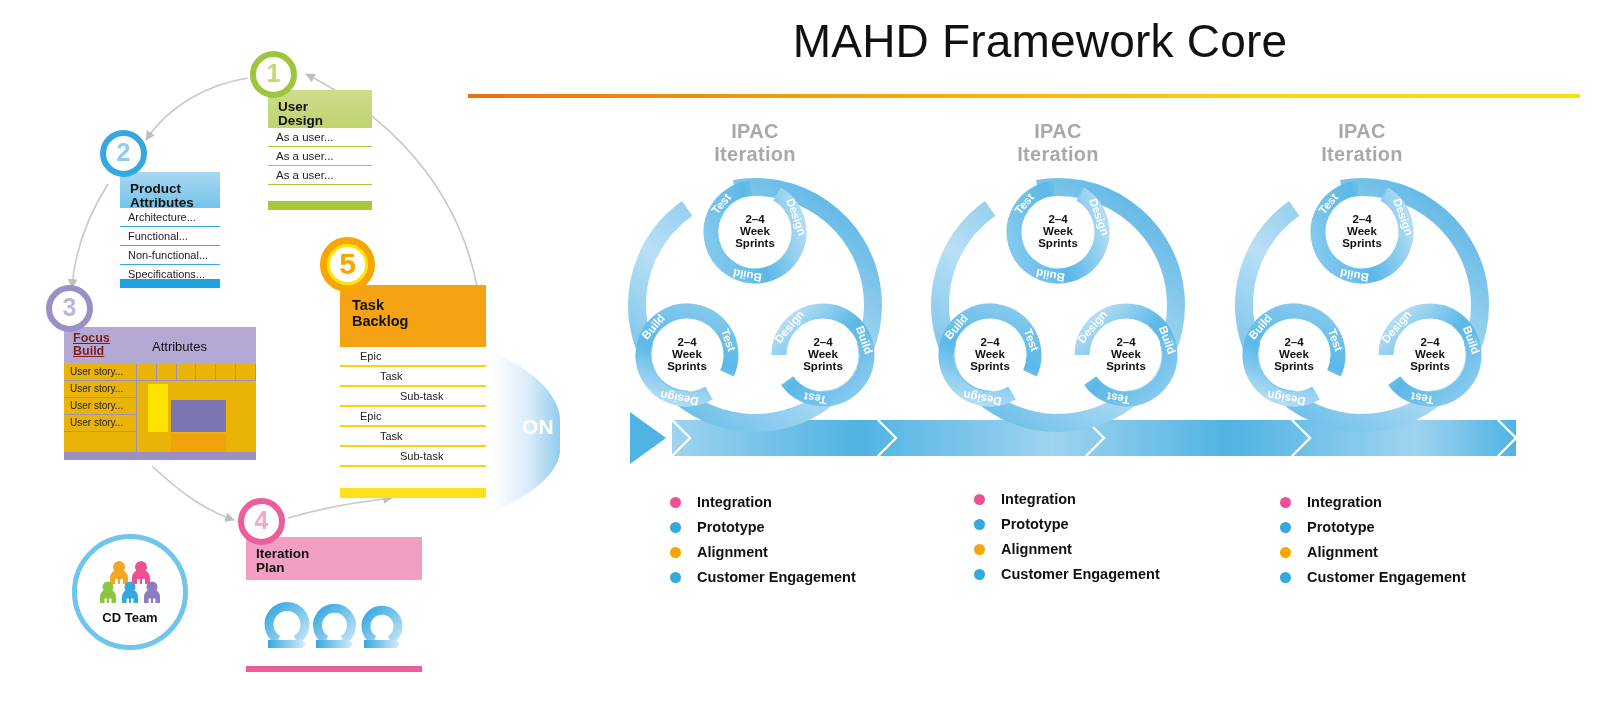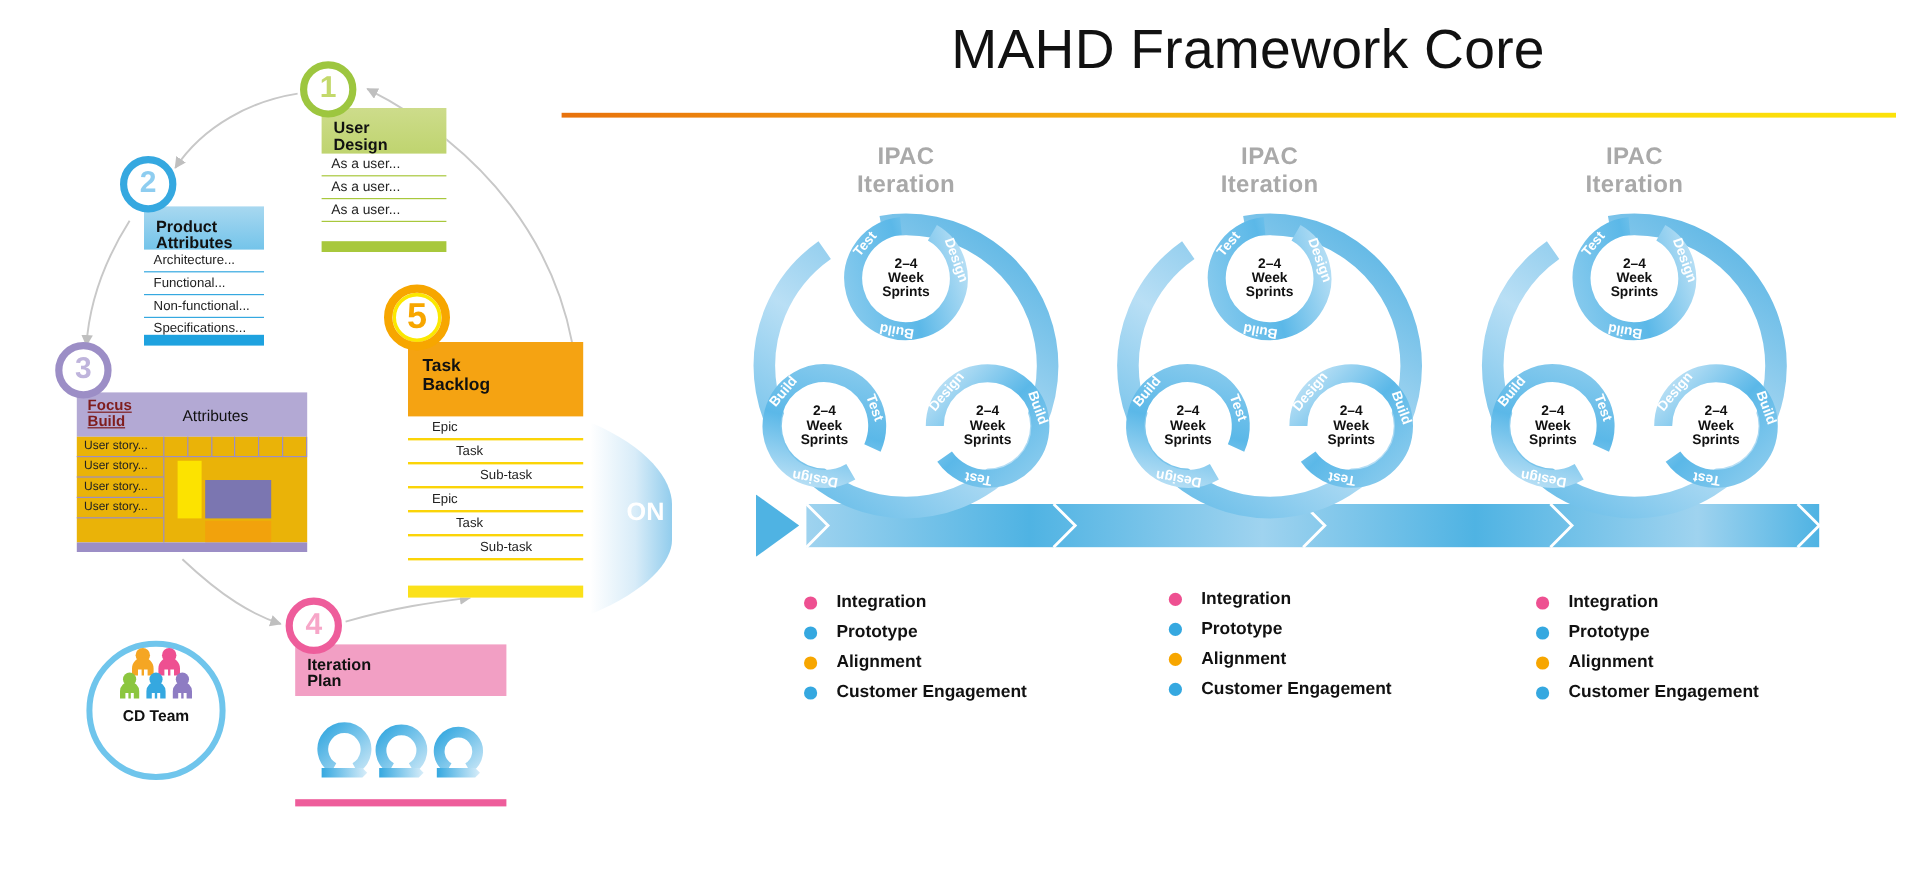--- a/index.html
+++ b/index.html
@@ -130,21 +130,21 @@
   #card-task-backlog .lv1 { padding-left: 40px; }
   #card-task-backlog .lv2 { padding-left: 60px; }
   #card-task-backlog .cfoot {
     position:absolute; left:0; bottom:0; width:146px; height:10px; background:#FBE11A;
   }
 
   
   #cd-team {
     position:absolute; left:72px; top:534px; width:116px; height:116px;
     border-radius:50%; border:5px solid #6FC5EC; background:#fff;
-    display:flex; flex-direction:column; align-items:center; 
+    display:flex; flex-direction:column; align-items:center; justify-content:center;
   }
   #cd-team .cd-label { font-size:13px; font-weight:700; color:#111; margin-top:4px; }
 
   
   #flow-arrows { position:absolute; left:0; top:0; width:560px; height:724px; }
 
   
   .ipac {
     position:absolute; width: 280px; height: 330px;
   }

